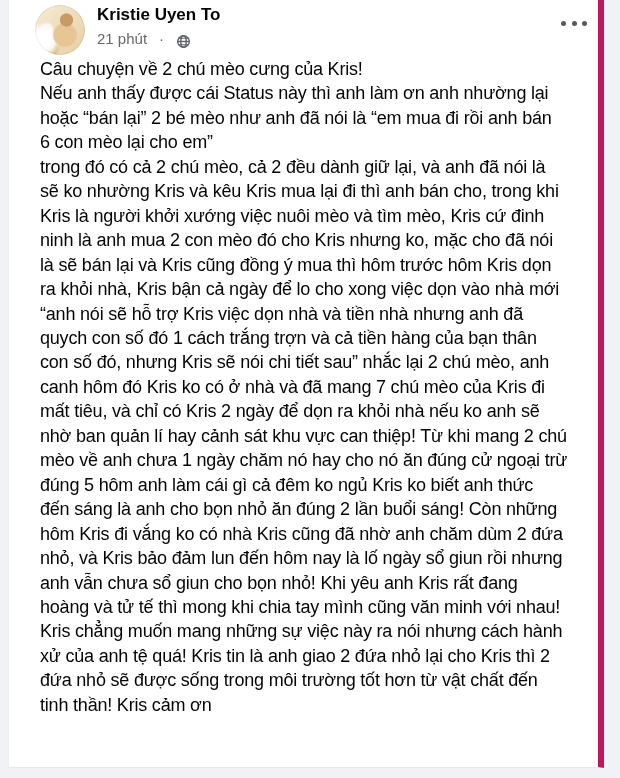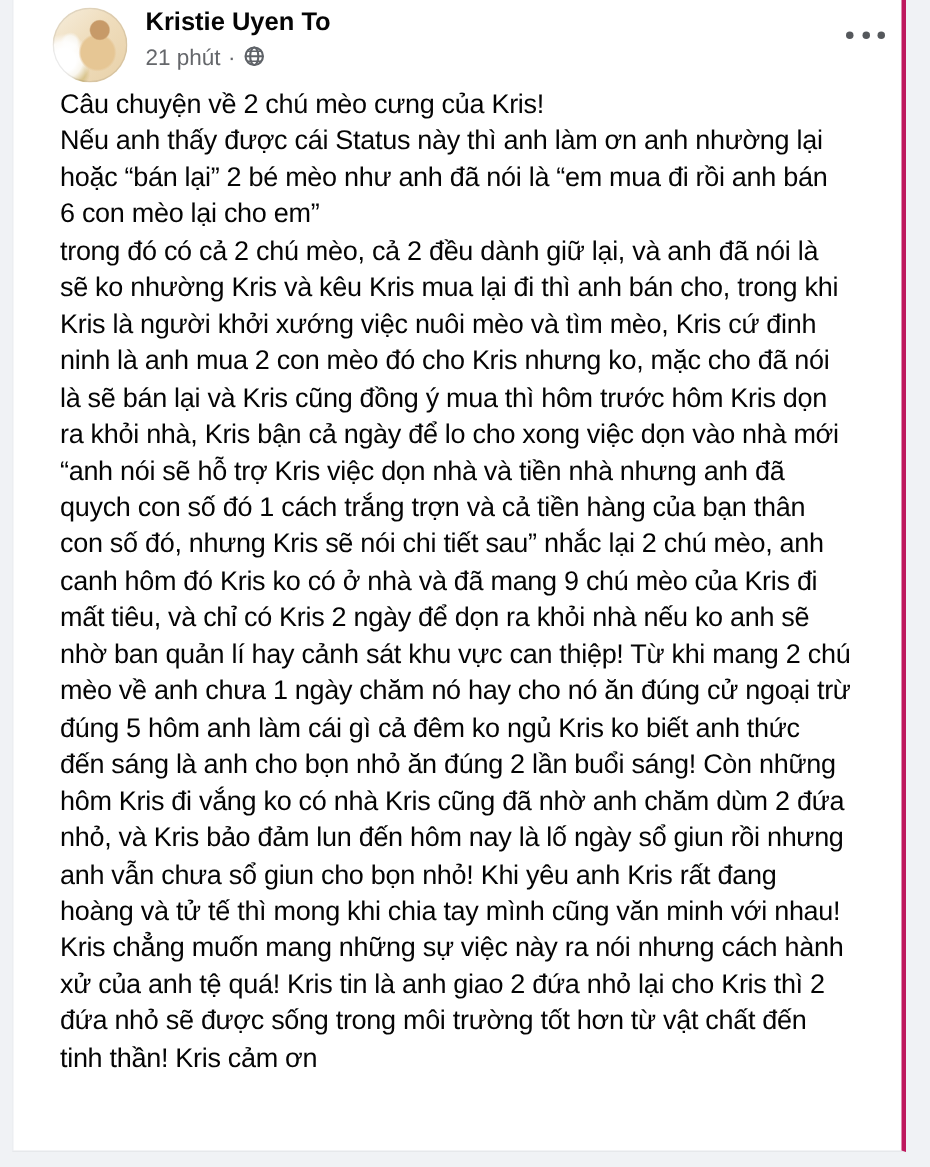--- a/index.html
+++ b/index.html
@@ -6,21 +6,21 @@
   body{
     width:620px;height:778px;
     background:#f0f2f5;
     font-family:"Liberation Sans", sans-serif;
     -webkit-font-smoothing:antialiased;
   }
   .page{position:relative;width:620px;height:778px;background:#f0f2f5;overflow:hidden;}
   .card{
     position:absolute;left:8px;top:0;width:596px;height:768px;
     background:#ffffff;
-    border-right:3px solid #be185d;
+    border-right:6px solid #be185d;
     border-left:1px solid #eceef1;
     border-bottom:1px solid #e6e8eb;
     box-sizing:border-box;
   }
   
   .avatar{
     position:absolute;left:26px;top:5px;width:50px;height:50px;border-radius:50%;
     background:
       radial-gradient(circle at 63% 30%, #c79a68 0 13%, rgba(199,154,104,0) 15%),
       radial-gradient(ellipse at 60% 60%, #e6c694 0 26%, rgba(230,198,148,0) 30%),
@@ -31,21 +31,21 @@
     box-shadow:inset 0 0 0 1px rgba(0,0,0,.08);
     cursor:pointer;
   }
   .author{
     position:absolute;left:88px;top:4px;
     font-size:17px;font-weight:700;line-height:22px;color:#050505;
     cursor:pointer;
   }
   .meta{
     position:absolute;left:88px;top:29px;height:20px;
-    display:flex;align-items:flex-start;gap:5px;
+    display:flex;align-items:flex-end;gap:12px;
     font-size:15px;line-height:20px;color:#65676b;
     cursor:pointer;
   }
   .meta svg{display:block;margin-top:1px;}
   .menu{
     position:absolute;right:7px;top:16px;width:34px;height:14px;
     display:flex;align-items:center;justify-content:center;gap:5.5px;
     cursor:pointer;
   }
   .menu .dot{width:5px;height:5px;border-radius:50%;background:#55585c;}
@@ -96,21 +96,21 @@
         <div class="line">6 con mèo lại cho em”</div>
         <div class="line">trong đó có cả 2 chú mèo, cả 2 đều dành giữ lại, và anh đã nói là</div>
         <div class="line">sẽ ko nhường Kris và kêu Kris mua lại đi thì anh bán cho, trong khi</div>
         <div class="line">Kris là người khởi xướng việc nuôi mèo và tìm mèo, Kris cứ đinh</div>
         <div class="line">ninh là anh mua 2 con mèo đó cho Kris nhưng ko, mặc cho đã nói</div>
         <div class="line">là sẽ bán lại và Kris cũng đồng ý mua thì hôm trước hôm Kris dọn</div>
         <div class="line">ra khỏi nhà, Kris bận cả ngày để lo cho xong việc dọn vào nhà mới</div>
         <div class="line">“anh nói sẽ hỗ trợ Kris việc dọn nhà và tiền nhà nhưng anh đã</div>
         <div class="line">quych con số đó 1 cách trắng trợn và cả tiền hàng của bạn thân</div>
         <div class="line">con số đó, nhưng Kris sẽ nói chi tiết sau” nhắc lại 2 chú mèo, anh</div>
-        <div class="line">canh hôm đó Kris ko có ở nhà và đã mang 9 chú mèo của Kris đi</div>
+        <div class="line">canh hôm đó Kris ko có ở nhà và đã mang 7 chú mèo của Kris đi</div>
         <div class="line">mất tiêu, và chỉ có Kris 2 ngày để dọn ra khỏi nhà nếu ko anh sẽ</div>
         <div class="line">nhờ ban quản lí hay cảnh sát khu vực can thiệp! Từ khi mang 2 chú</div>
         <div class="line">mèo về anh chưa 1 ngày chăm nó hay cho nó ăn đúng cử ngoại trừ</div>
         <div class="line">đúng 5 hôm anh làm cái gì cả đêm ko ngủ Kris ko biết anh thức</div>
         <div class="line">đến sáng là anh cho bọn nhỏ ăn đúng 2 lần buổi sáng! Còn những</div>
         <div class="line">hôm Kris đi vắng ko có nhà Kris cũng đã nhờ anh chăm dùm 2 đứa</div>
         <div class="line">nhỏ, và Kris bảo đảm lun đến hôm nay là lố ngày sổ giun rồi nhưng</div>
         <div class="line">anh vẫn chưa sổ giun cho bọn nhỏ! Khi yêu anh Kris rất đang</div>
         <div class="line">hoàng và tử tế thì mong khi chia tay mình cũng văn minh với nhau!</div>
         <div class="line">Kris chẳng muốn mang những sự việc này ra nói nhưng cách hành</div>

